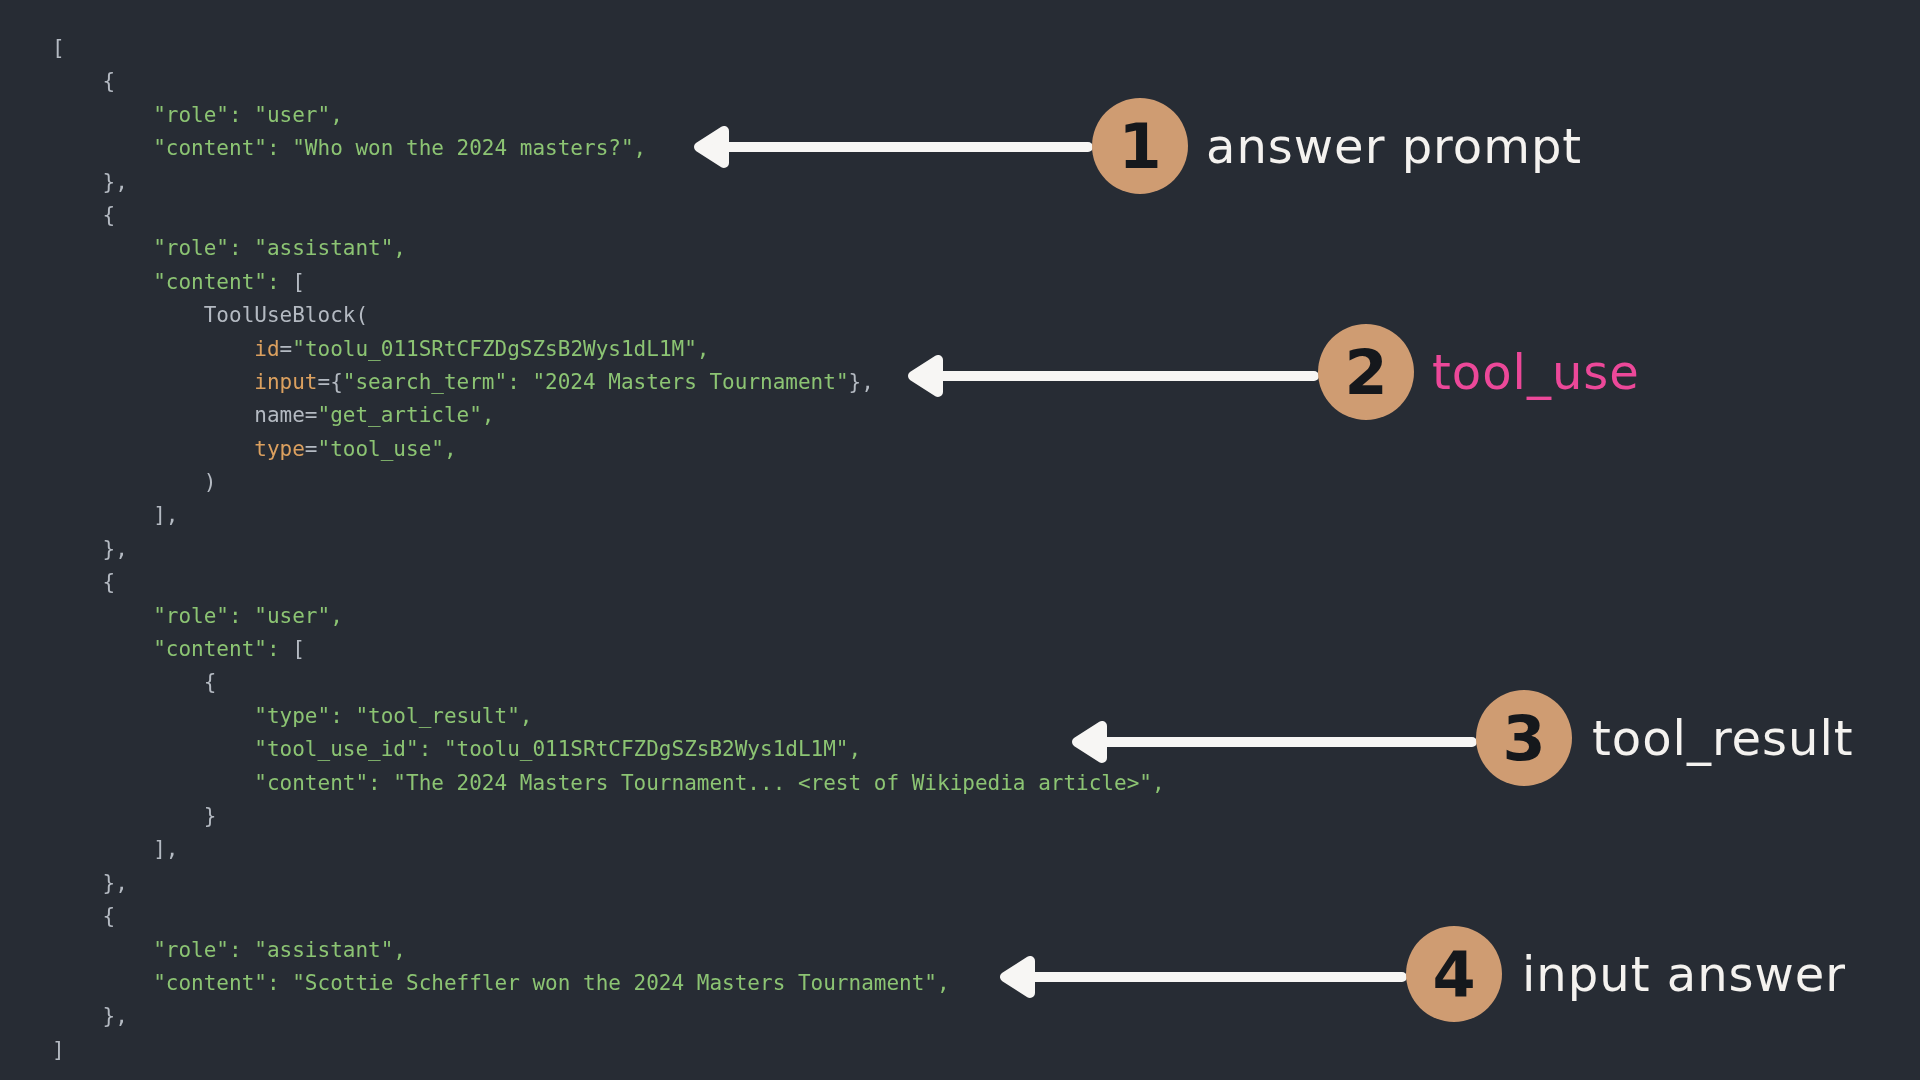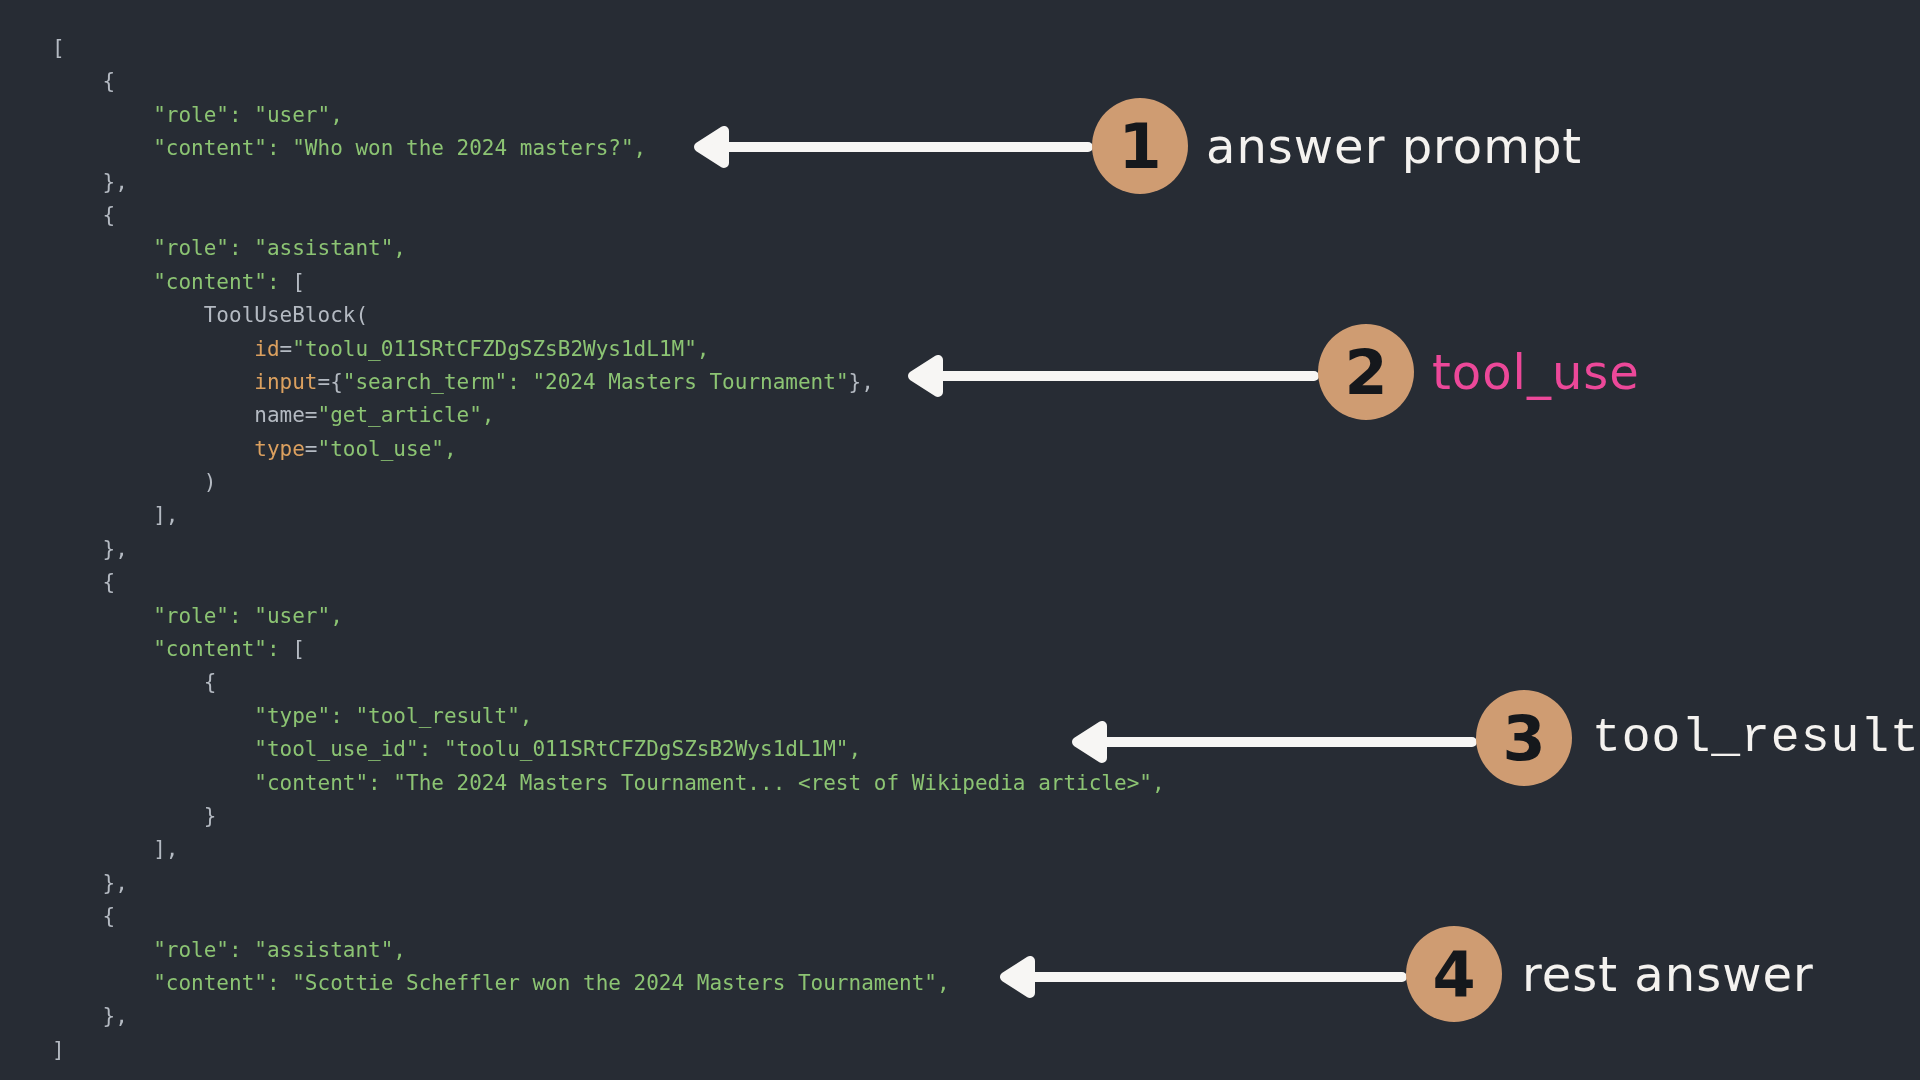--- a/index.html
+++ b/index.html
@@ -68,19 +68,19 @@
         <span>1</span>
       </div>
       <div class="anno-label" style="left: 1206px; top: 112px; color: rgb(244, 242, 239);">answer prompt</div>
       <div class="anno-circle" style="left: 1318px; top: 324px; width: 96px; height: 96px; background: rgb(207, 156, 114); color: rgb(21, 24, 28);">
         <span>2</span>
       </div>
       <div class="anno-label" style="left: 1432px; top: 338px; color: #ec4899;">tool_use</div>
       <div class="anno-circle" style="left: 1476px; top: 690px; width: 96px; height: 96px; background: rgb(207, 156, 114); color: rgb(21, 24, 28);">
         <span>3</span>
       </div>
-      <div class="anno-label" style="left: 1592px; top: 704px; color: rgb(244, 242, 239); font-family: Liberation Mono, monospace;">tool_result</div>
+      <div class="anno-label" style="left: 1592px; top: 704px; color: rgb(244, 242, 239);">tool_result</div>
       <div class="anno-circle" style="left: 1406px; top: 926px; width: 96px; height: 96px; background: rgb(207, 156, 114); color: rgb(21, 24, 28);">
         <span>4</span>
       </div>
-      <div class="anno-label" style="left: 1522px; top: 940px; color: rgb(244, 242, 239);">rest answer</div>
+      <div class="anno-label" style="left: 1522px; top: 940px; color: rgb(244, 242, 239);">input answer</div>
     </div>
 </div>
 
 </body></html>

